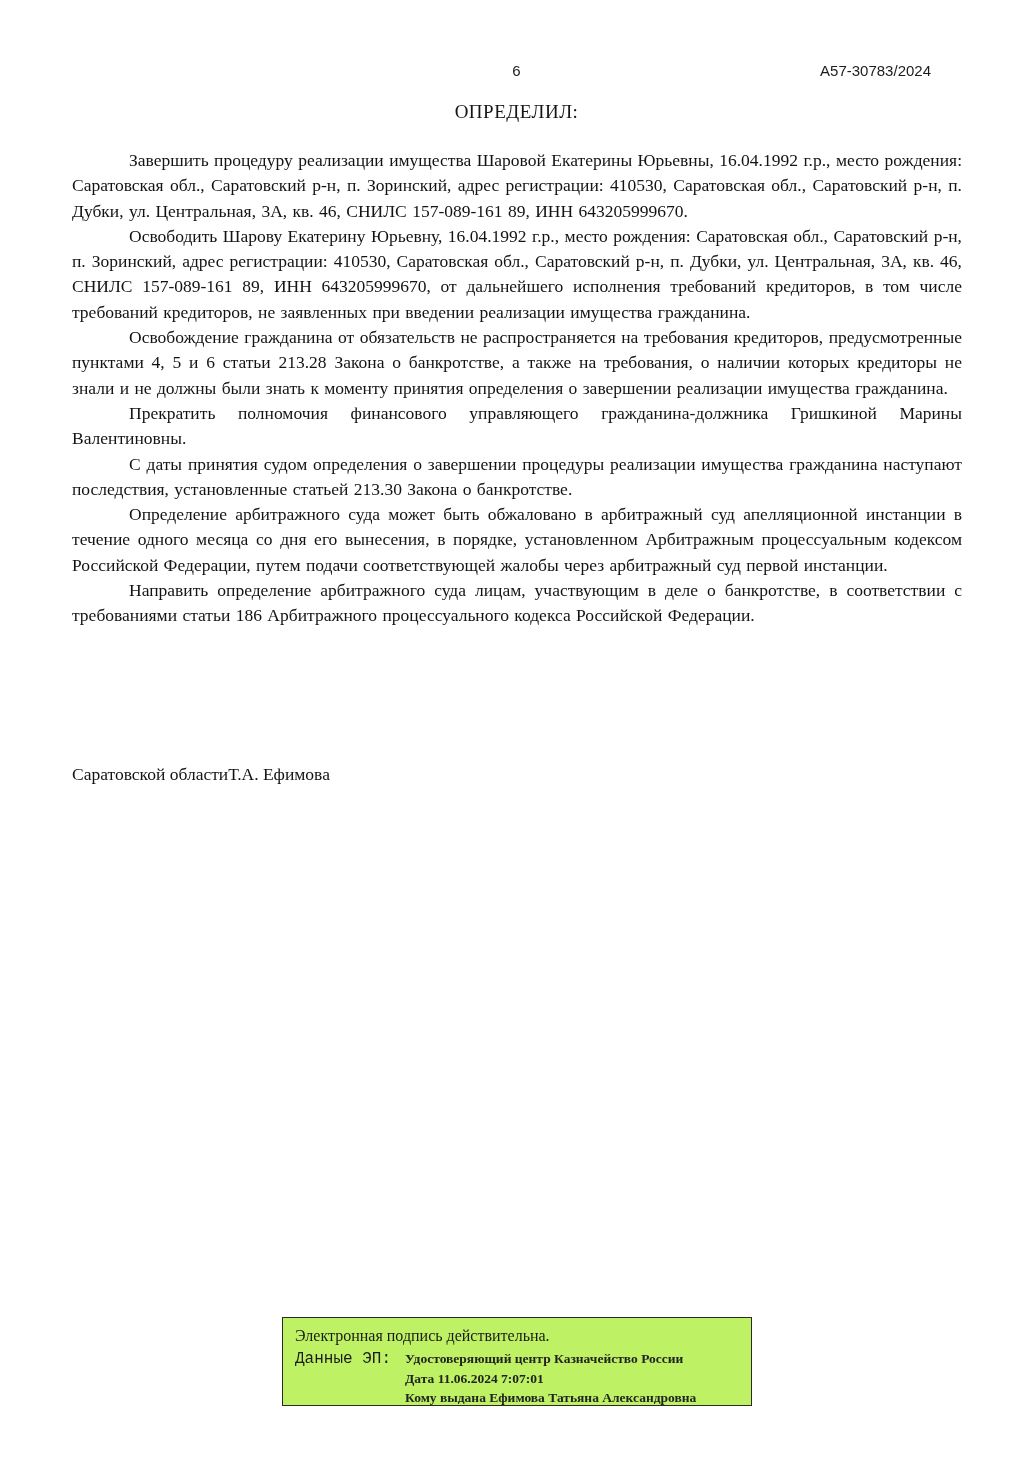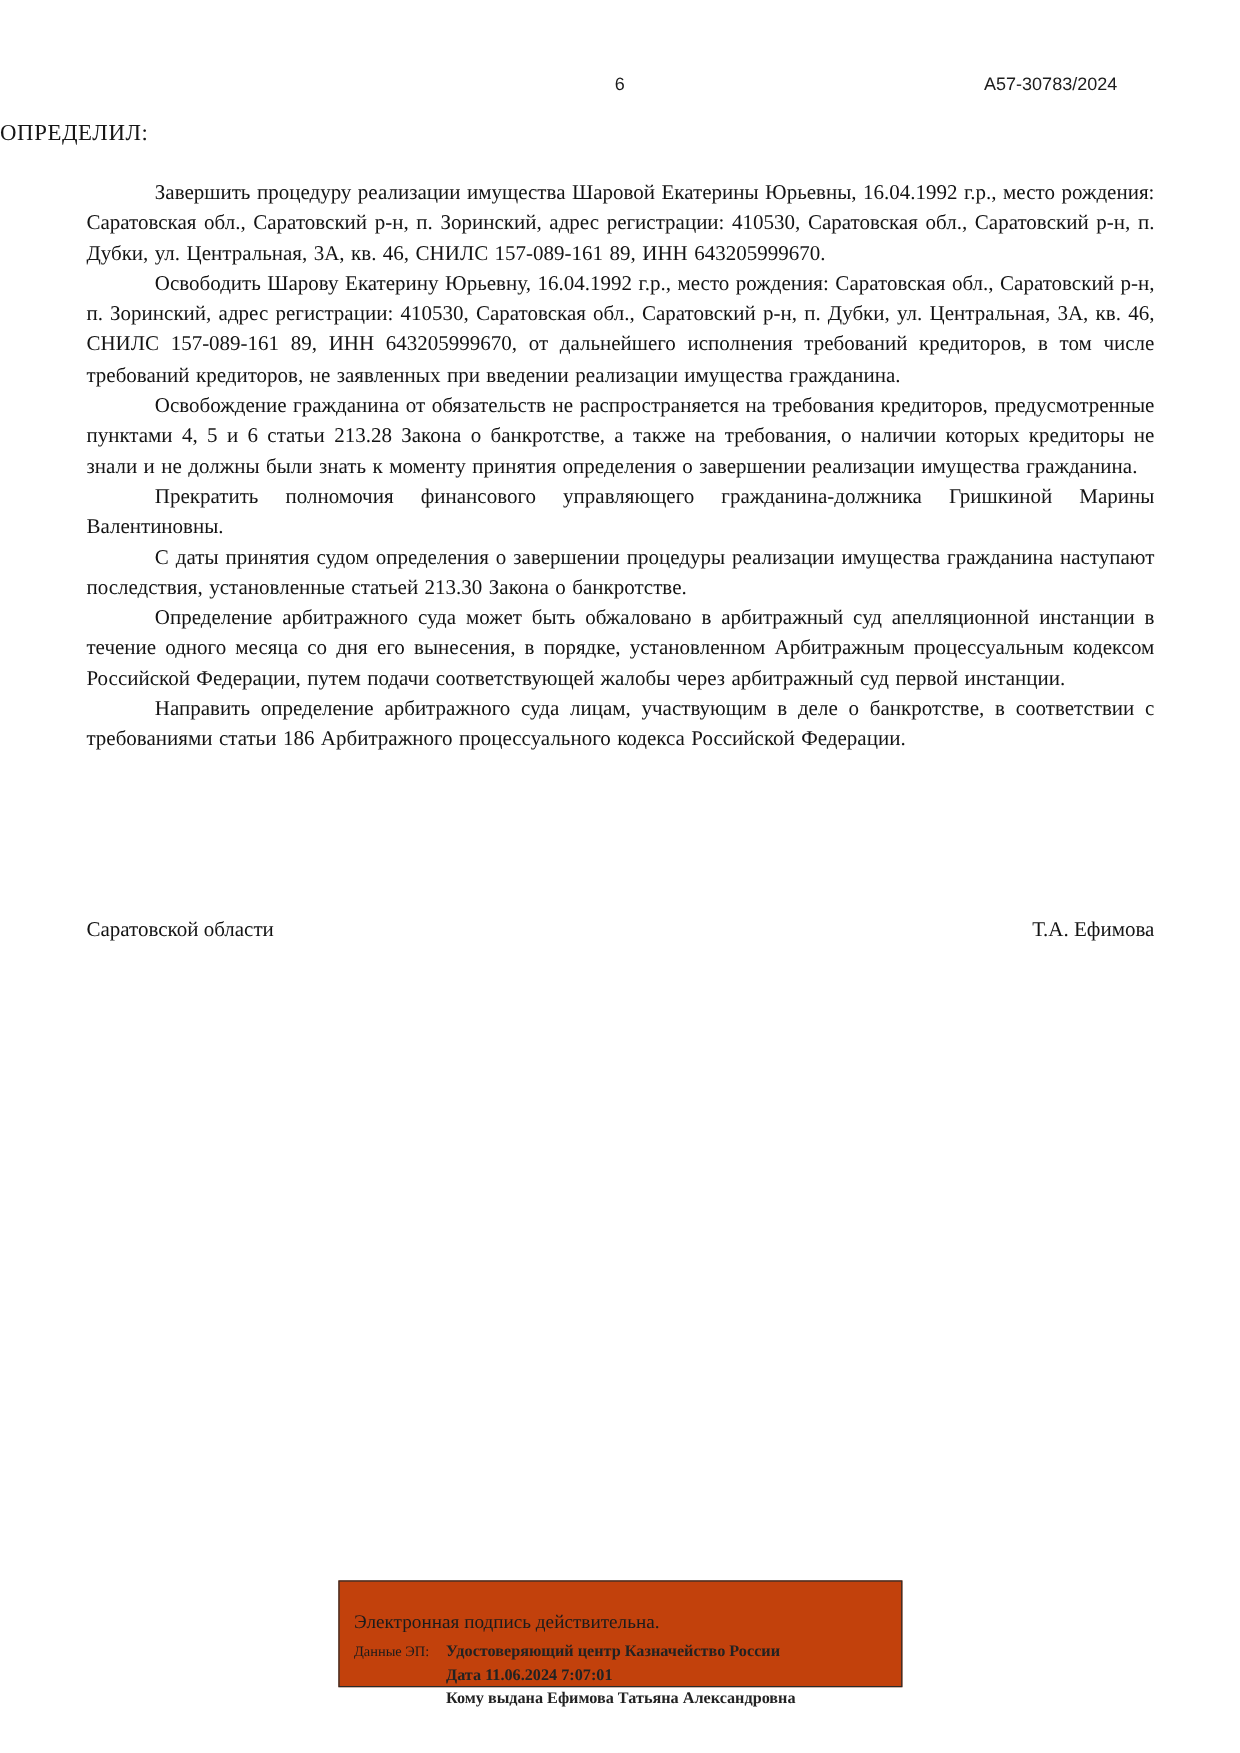--- a/index.html
+++ b/index.html
@@ -40,20 +40,21 @@
     top: 0;
     text-align: right;
   }
 
   
   .doc-title {
     position: absolute;
     top: 101px;
     left: 0;
     right: 0;
+    text-align: center;
     font-size: 19px;
     letter-spacing: 0.5px;
     color: #151515;
   }
 
   
   .doc-body {
     position: absolute;
     top: 148px;
     left: 72px;
@@ -74,52 +75,52 @@
     position: absolute;
     top: 762px;
     left: 72px;
     width: 890px;
     font-size: 17.5px;
     line-height: 25.3px;
     color: #131313;
   }
   .signature-row {
     display: flex;
-    justify-content: space-between;
     align-items: flex-end;
   }
 
   
   .stamp-box {
     position: absolute;
     left: 282px;
     top: 1317px;
     width: 470px;
     height: 89px;
     border: 1.5px solid #2a2a2a;
     box-sizing: border-box;
-    padding: 24px 10px 4px 12px;
-    background: #c2410c;
+    padding: 7px 10px 4px 12px;
+    background: #bef264;
   }
   .stamp-validity {
     font-size: 16px;
     line-height: 22px;
     color: #1b1b1b;
   }
   .stamp-row {
     display: flex;
     align-items: flex-start;
     margin-top: 2px;
   }
   .stamp-label {
-    font-size: 12px;
+    font-size: 16px;
     line-height: 20px;
     color: #1b1b1b;
     white-space: nowrap;
     margin-right: 14px;
+    font-family: Liberation Mono, monospace;
   }
   .stamp-details {
     font-size: 13.5px;
     line-height: 19.5px;
     font-weight: 600;
     color: #222222;
   }
   .stamp-details div {
     white-space: nowrap;
   }

